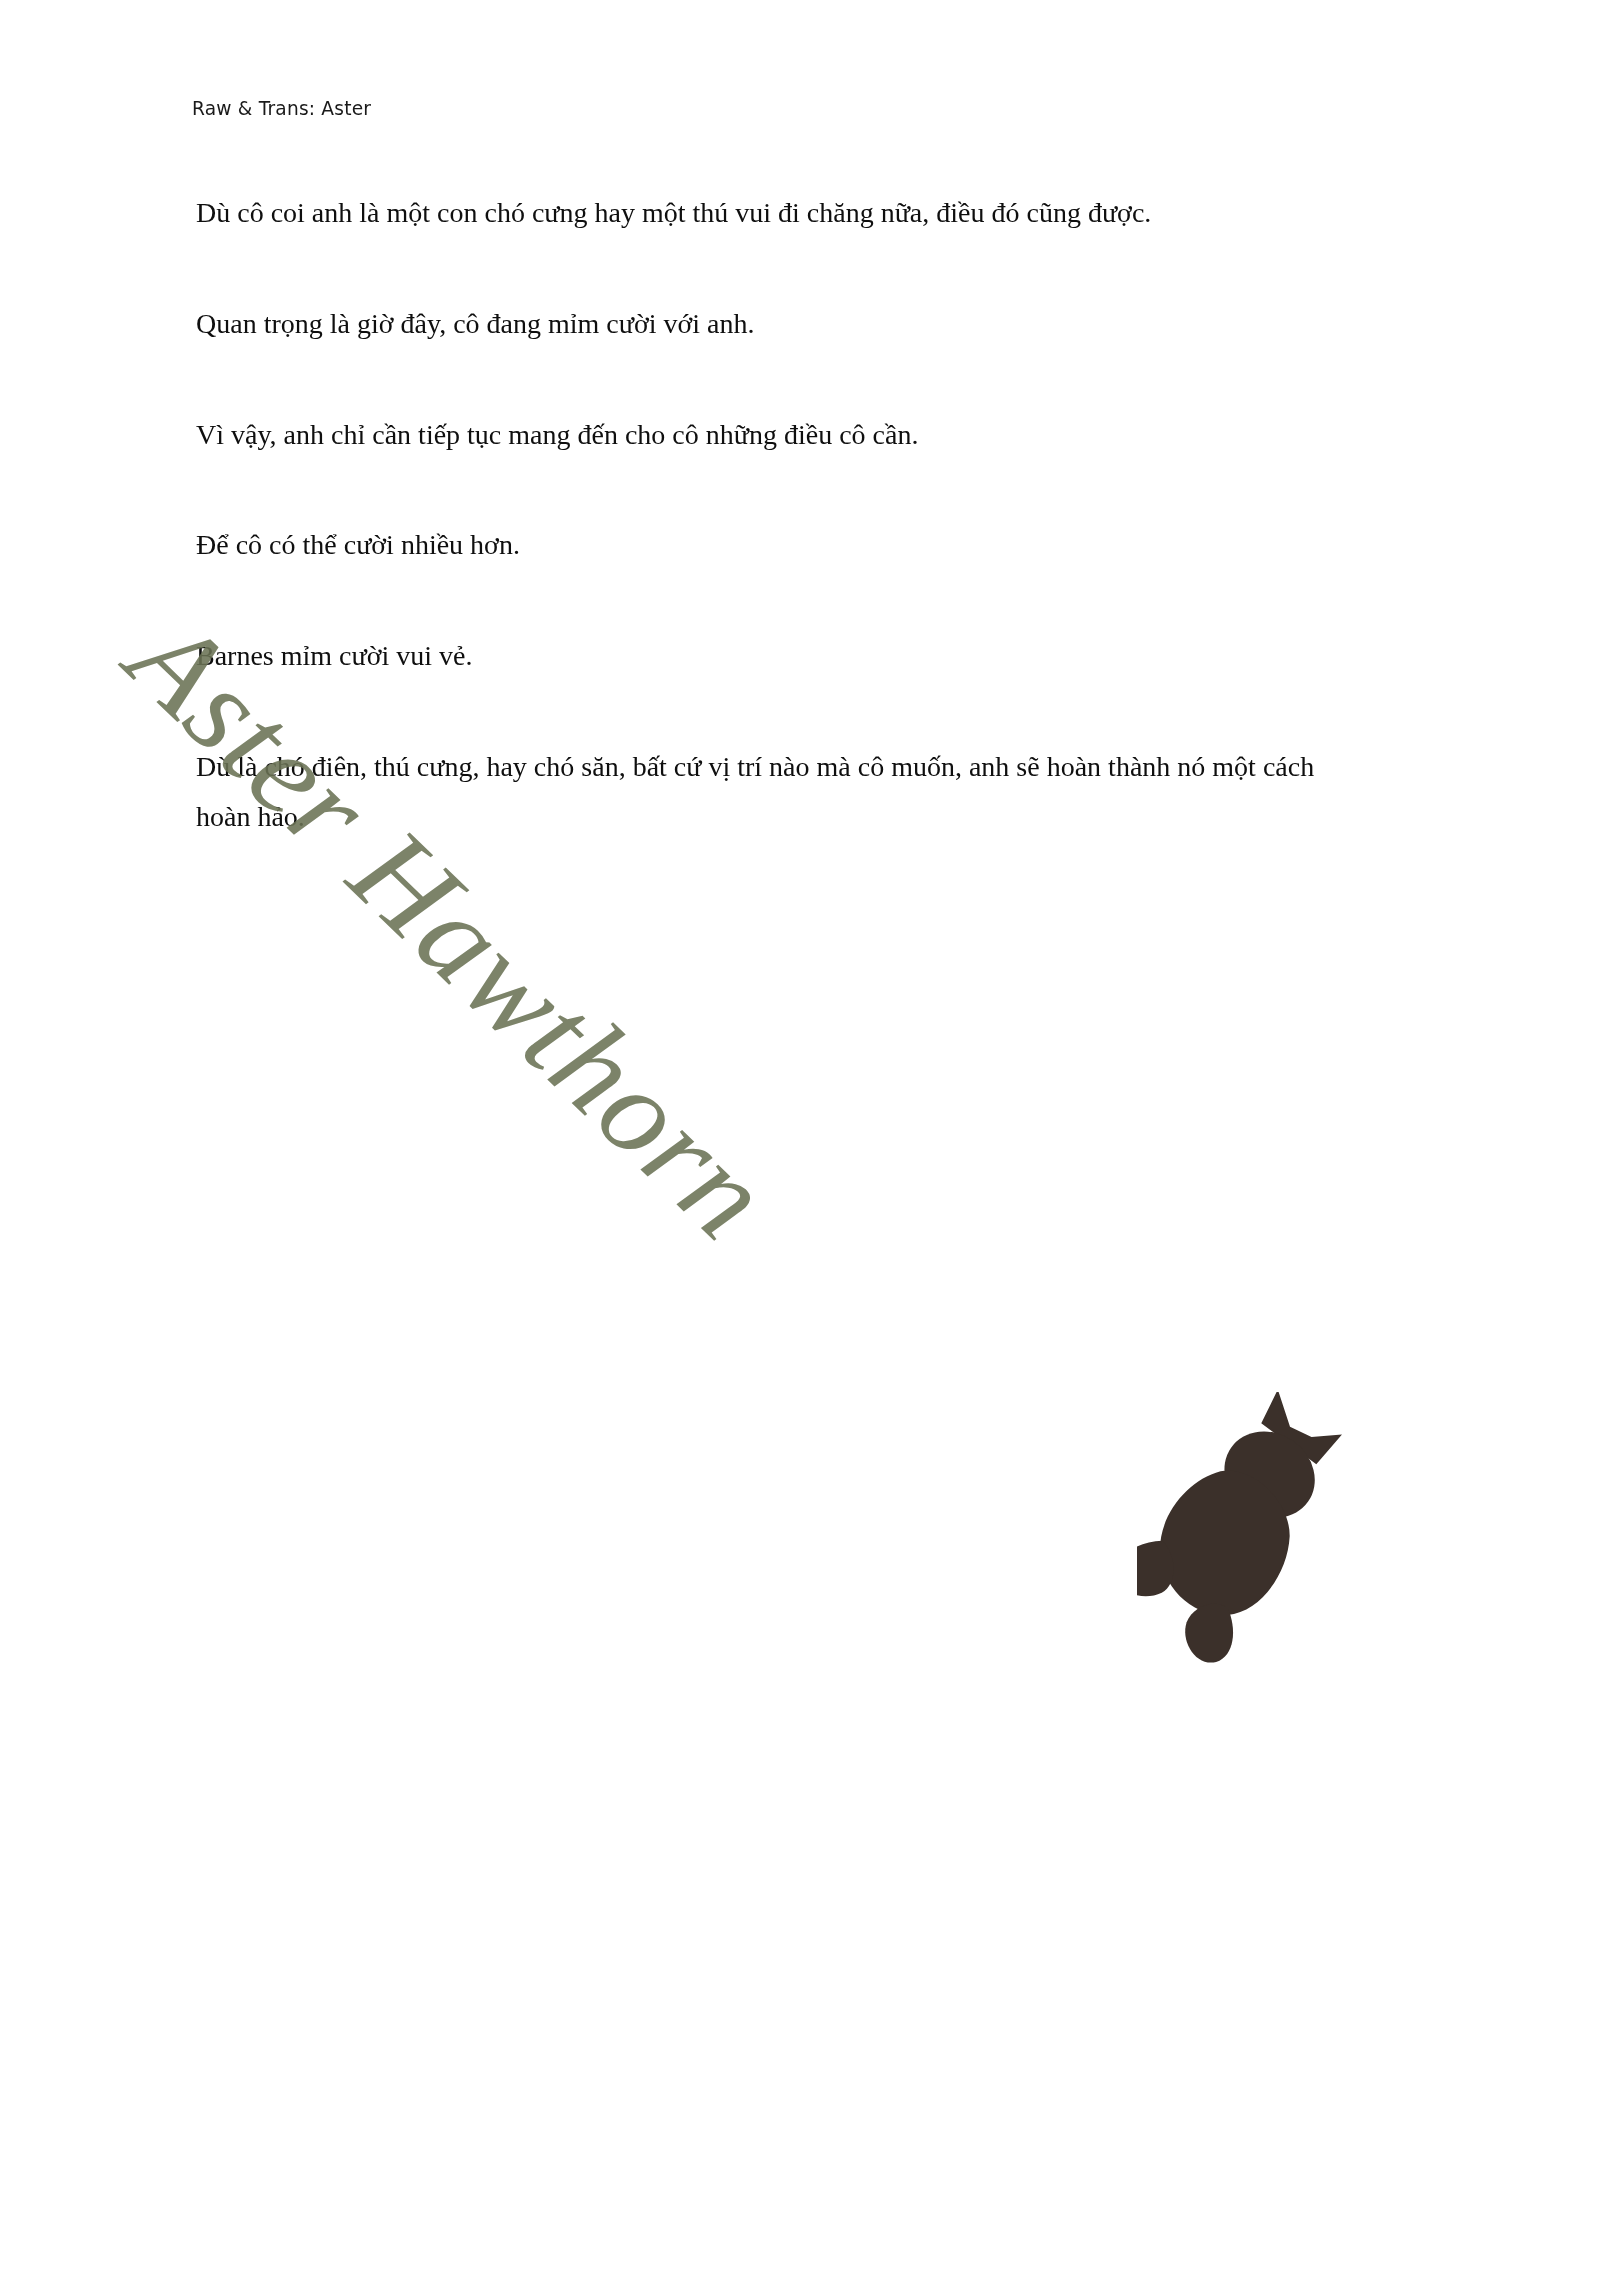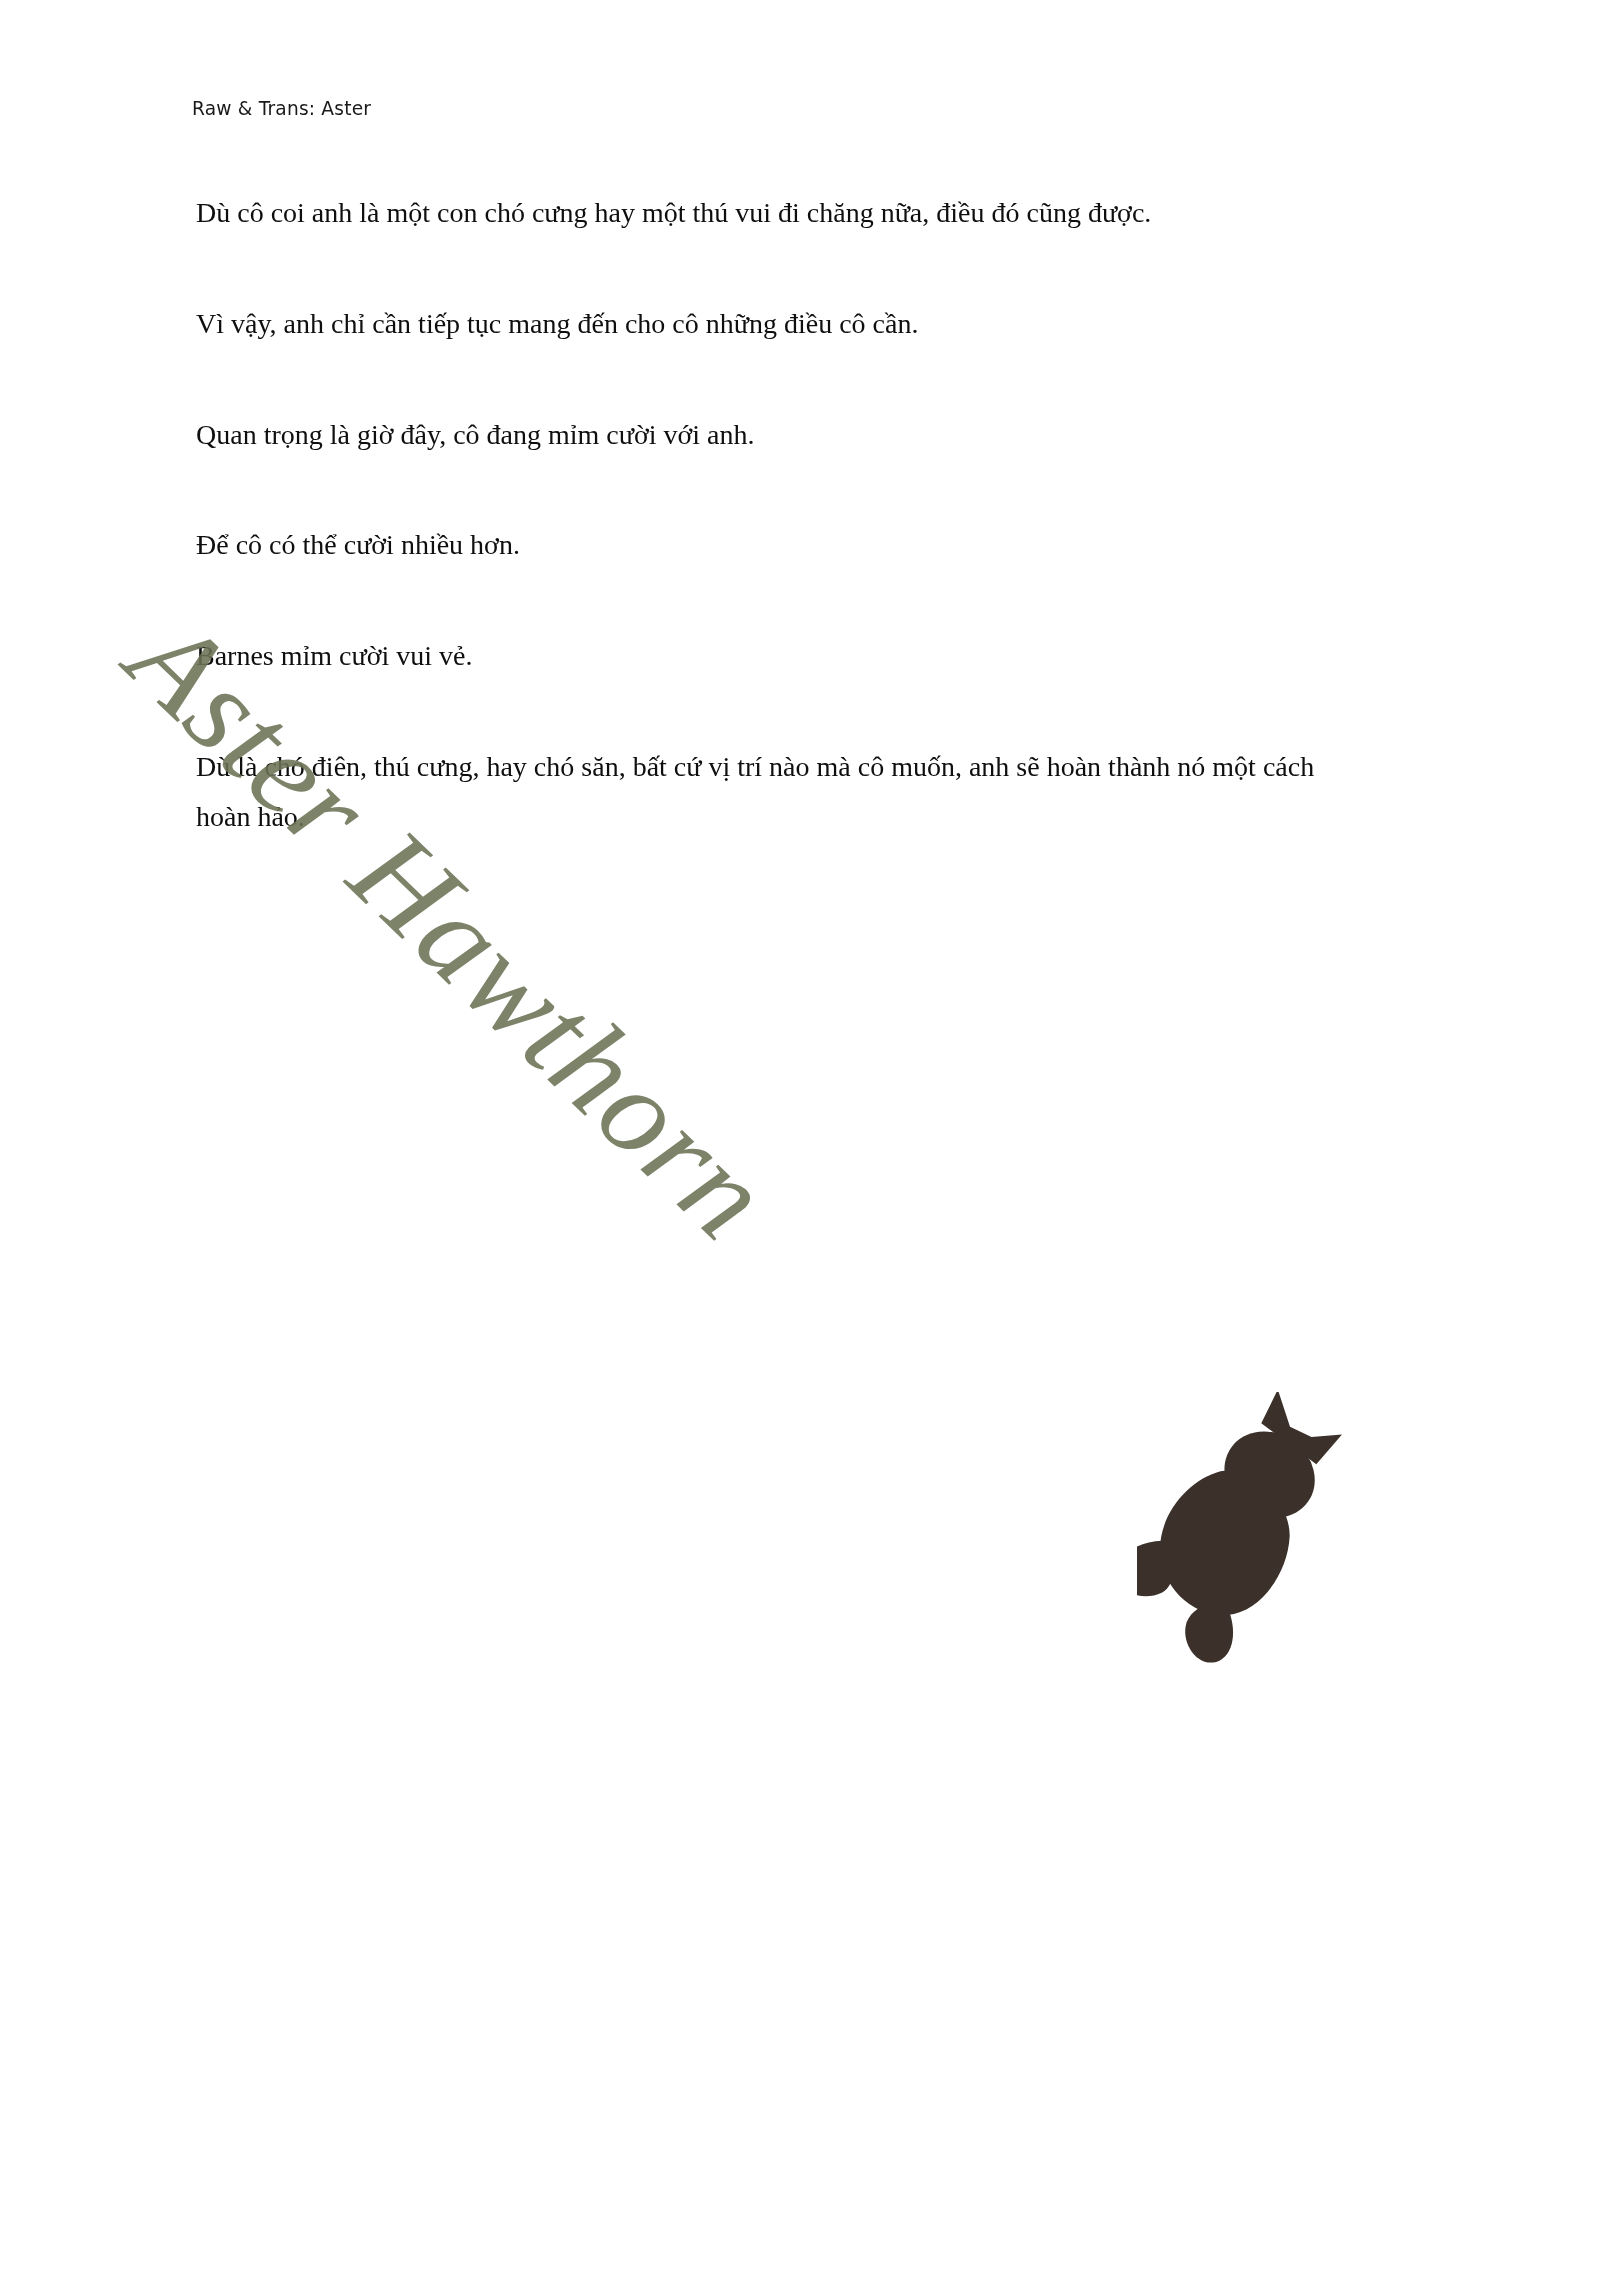--- a/index.html
+++ b/index.html
@@ -83,22 +83,22 @@
 </style>
 </head>
 <body>
 
 <div class="page">
 
   <div class="header">Raw &amp; Trans: Aster</div>
 
   <div class="content">
     <p class="para">Dù cô coi anh là một con chó cưng hay một thú vui đi chăng nữa, điều đó cũng được.</p>
+    <p class="para">Quan trọng là giờ đây, cô đang mỉm cười với anh.</p>
     <p class="para">Vì vậy, anh chỉ cần tiếp tục mang đến cho cô những điều cô cần.</p>
-    <p class="para">Quan trọng là giờ đây, cô đang mỉm cười với anh.</p>
     <p class="para">Để cô có thể cười nhiều hơn.</p>
     <p class="para">Barnes mỉm cười vui vẻ.</p>
     <p class="para">Dù là chó điên, thú cưng, hay chó săn, bất cứ vị trí nào mà cô muốn, anh sẽ hoàn thành nó một cách hoàn hảo.</p>
   </div>
 
   <div class="watermark">
     <div class="watermark-text">Aster Hawthorn</div>
   </div>
 
   <div class="cat">

